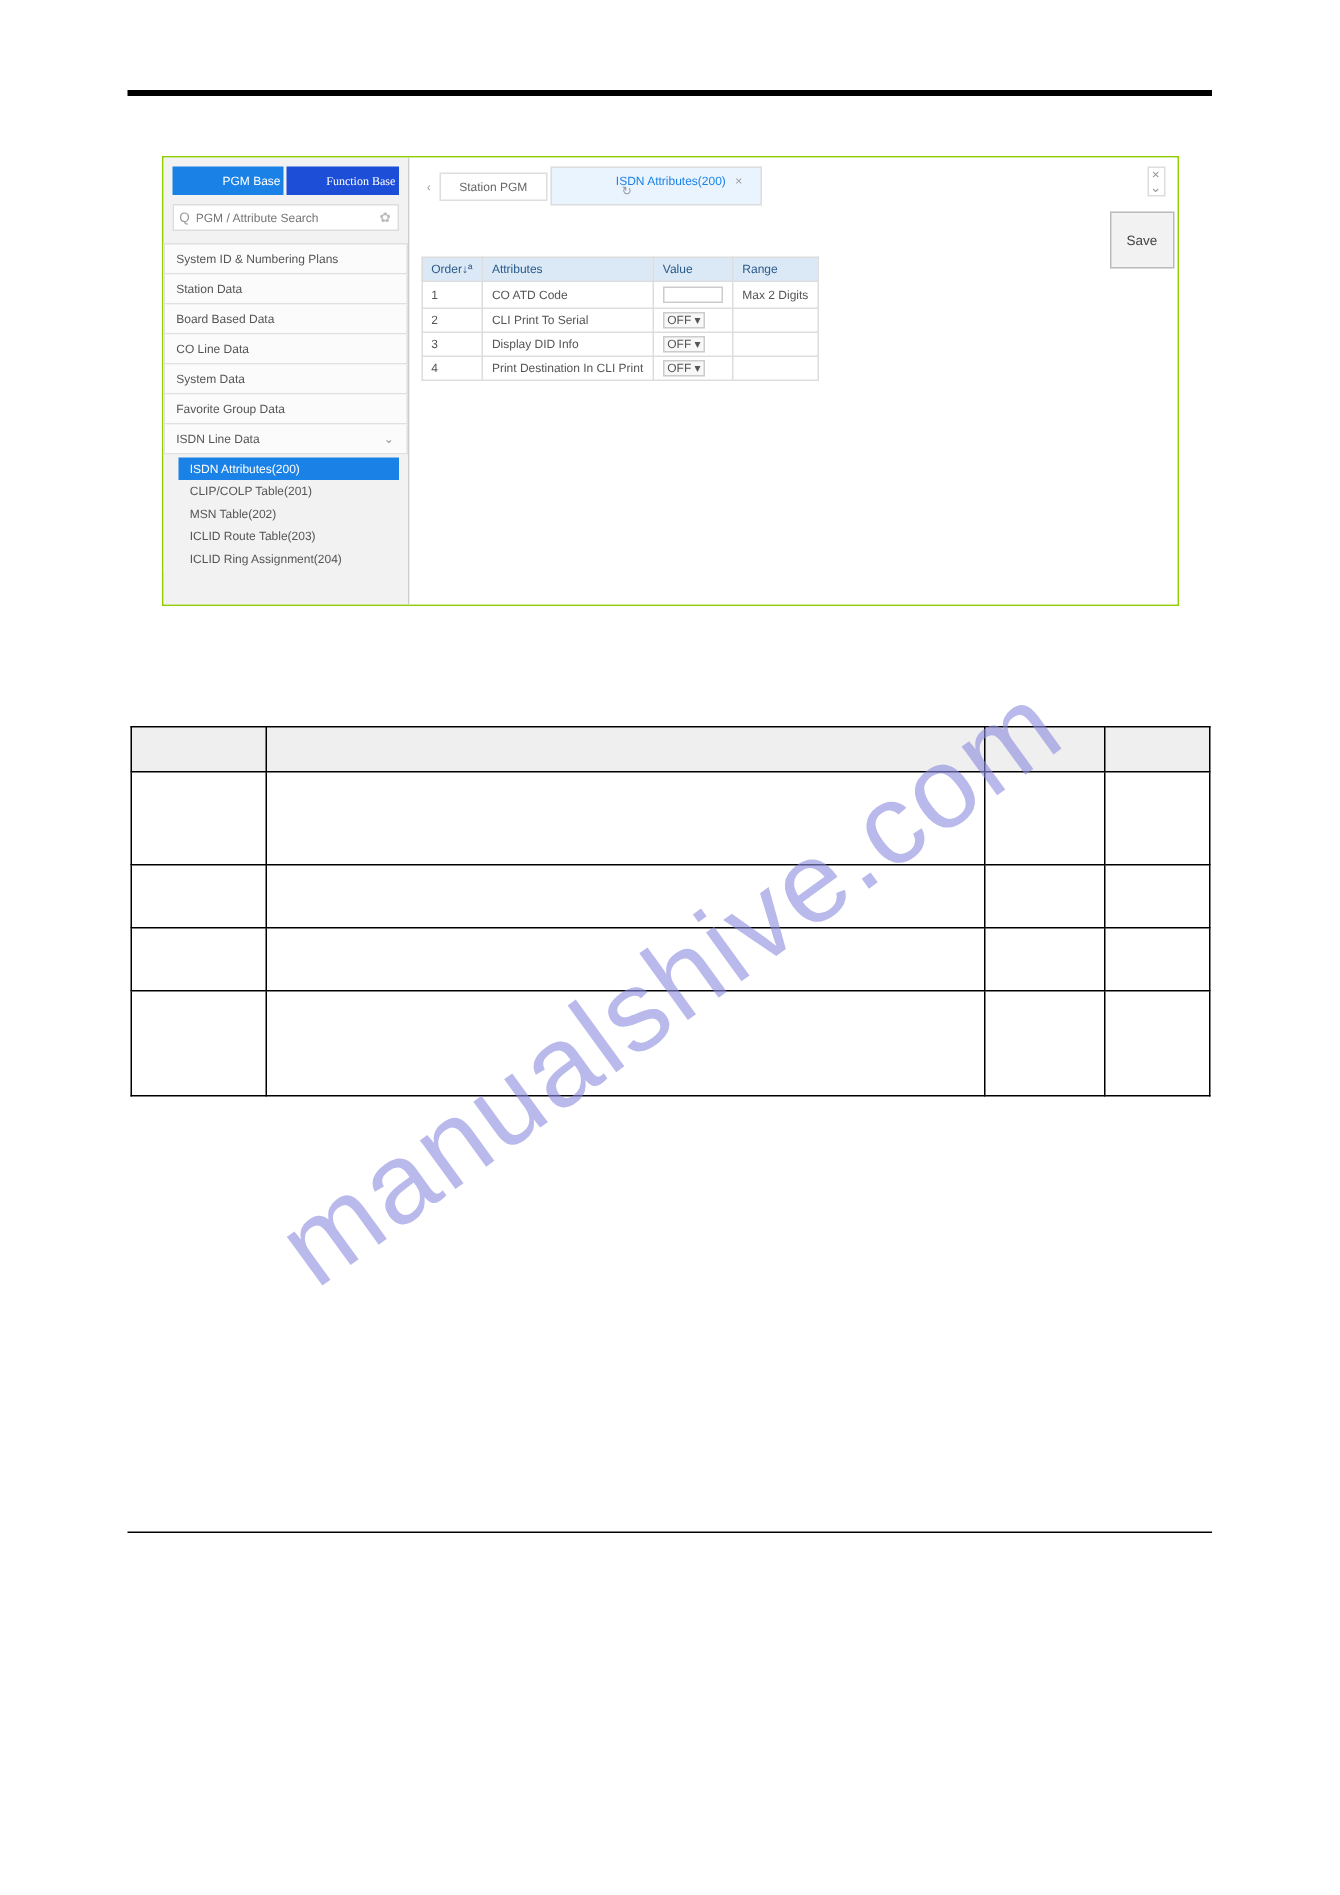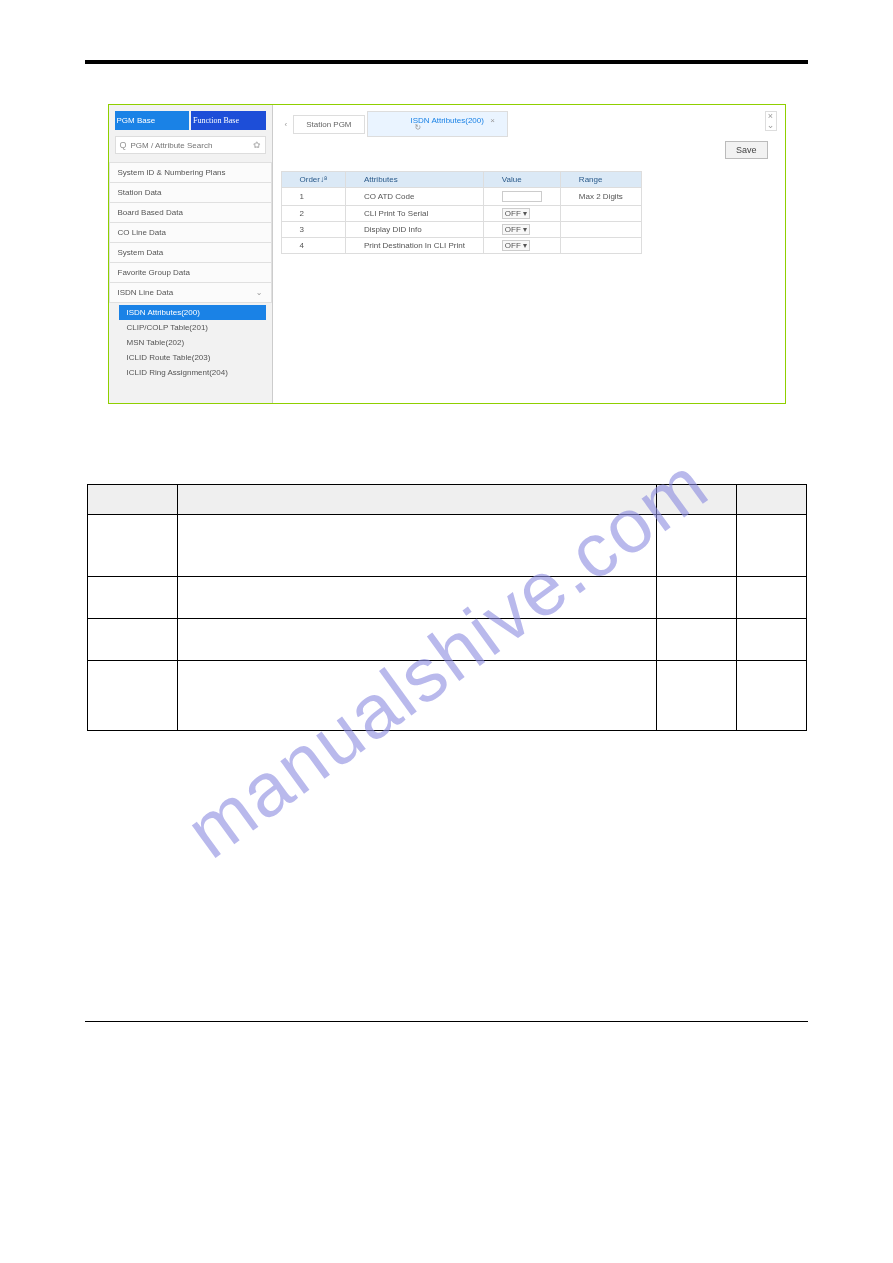--- a/index.html
+++ b/index.html
@@ -50,21 +50,21 @@
     border-right: 1px solid #ccc;
     font-size: 9px;
   }
   .tab-row {
     display: flex;
     padding: 6px 6px 0 6px;
     gap: 2px;
   }
   .tab-btn {
     flex: 1;
-    text-align: left;
+    text-align: right;
     padding: 5px 2px;
     font-size: 8px;
     color: #fff;
     cursor: pointer;
   }
   .tab-blue { background: #1a82e6; }
   .tab-grey { background: #1d4ed8; font-family: Liberation Serif, serif; }
   .search-row {
     margin: 6px 6px 8px 6px;
     background: #fff;
@@ -140,37 +140,37 @@
     right: 8px; top: 6px;
     font-size: 9px;
     color: #999;
     line-height: 9px;
     text-align: center;
     border: 1px solid #ddd;
     width: 12px;
   }
   .save-btn {
     position: absolute;
-    right: 17px;
+    right: 2px;
     top: 36px;
     border: 1px solid #bbb;
     background: #f2f2f2;
-    padding: 3px 10px;
+    padding: 13px 10px;
     font-size: 9px;
     color: #444;
     cursor: pointer;
   }
   .attr-table {
     border-collapse: collapse;
     font-size: 8px;
     margin-top: 34px;
   }
   .attr-table th, .attr-table td {
     border: 1px solid #ddd;
-    padding: 3px 18px;
+    padding: 3px 6px;
     text-align: left;
     color: #555;
     background: #fff;
   }
   .attr-table th {
     background: #dbe9f6;
     color: #2a5a8a;
     font-weight: normal;
   }
   .attr-table th.order { color: #2a5a8a; }

